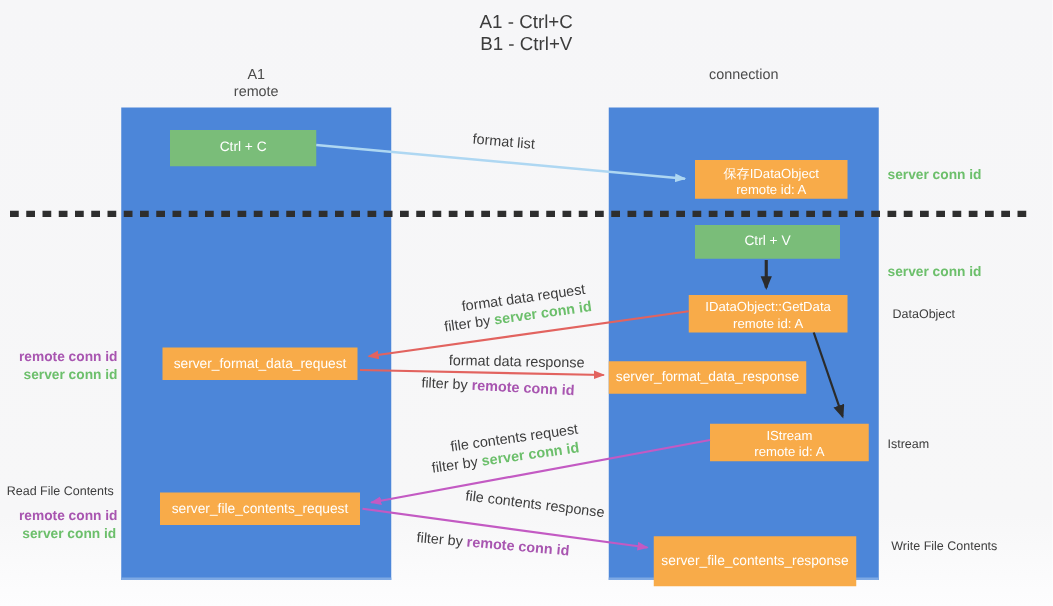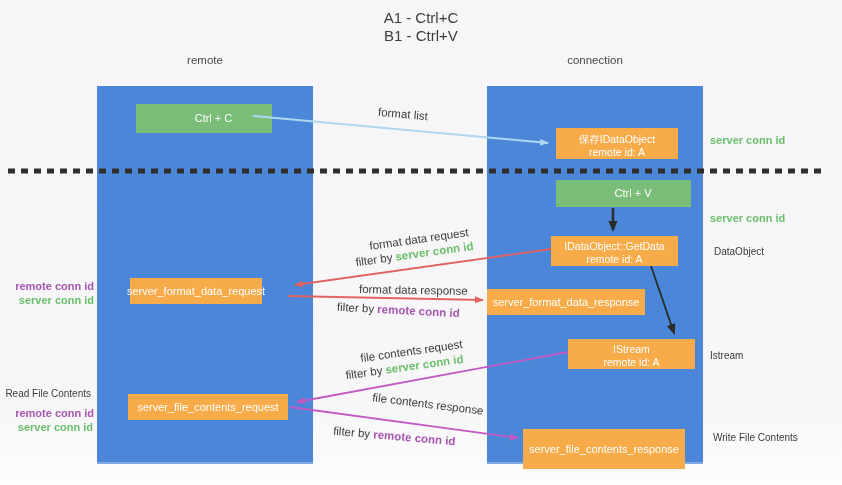--- a/index.html
+++ b/index.html
@@ -15,21 +15,21 @@
   }
   .title{position:absolute; left:0; top:9px; width:842px; text-align:center;
     font-size:15px; line-height:18px; color:#3c3c3c;}
   .col-header{position:absolute; width:120px; text-align:center;
     font-size:11.5px; line-height:14px; color:#4b4b4b;}
   .column{position:absolute; top:86px; width:216px; height:376px;
     background:var(--column-blue); border-bottom:2px solid #7ea9e4;}
   .node{position:absolute; display:flex; flex-direction:column; align-items:center;
     justify-content:center; color:#fff; font-size:11px; line-height:13px;
     text-align:center; white-space:nowrap;}
-  .node.green{background:var(--box-green);padding-left:19px;}
+  .node.green{background:var(--box-green);}
   .node.orange{background:var(--box-orange);}
   .node.twoline{font-size:10.5px;justify-content:flex-end;}
   svg.overlay{position:absolute; left:0; top:0; pointer-events:none;}
   .flow-label{position:absolute; font-size:11.5px; color:var(--text-dark);
     white-space:nowrap; transform-origin:center;}
   .key-green{color:var(--text-green); font-weight:bold;}
   .key-purple{color:var(--text-purple); font-weight:bold;}
   .side-label{position:absolute; font-size:11px; white-space:nowrap; line-height:14px;}
   .side-label.bold{font-weight:bold;}
   .side-label.green{color:var(--text-green);}
@@ -41,20 +41,21 @@
 <body>
 
 <div class="stage">
 
   <div class="title">
     <div>A1 - Ctrl+C</div>
     <div>B1 - Ctrl+V</div>
   </div>
 
   <div class="col-header" style="left:145px; top:53px;">
+    <div>A1</div>
     <div>remote</div>
   </div>
   <div class="col-header" style="left:535px; top:53px;">
     <div>connection</div>
   </div>
 
   <div class="column" style="left:97px;"></div>
   <div class="column" style="left:487px;"></div>
 
   <div class="node green" style="left:136px; top:104px; width:117px; height:29px;">
@@ -68,21 +69,21 @@
 
   <div class="node green" style="left:556px; top:180px; width:116px; height:27px;">
     <div>Ctrl + V</div>
   </div>
 
   <div class="node orange twoline" style="left:551px; top:236px; width:127px; height:30px;">
     <div>IDataObject::GetData</div>
     <div>remote id: A</div>
   </div>
 
-  <div class="node orange" style="left:130px; top:278px; width:132px; height:26px;">
+  <div class="node orange" style="left:130px; top:278px; width:156px; height:26px;">
     <div>server_format_data_request</div>
   </div>
 
   <div class="node orange" style="left:487px; top:289px; width:158px; height:26px;">
     <div>server_format_data_response</div>
   </div>
 
   <div class="node orange twoline" style="left:568px; top:339px; width:127px; height:30px;">
     <div>IStream</div>
     <div>remote id: A</div>

